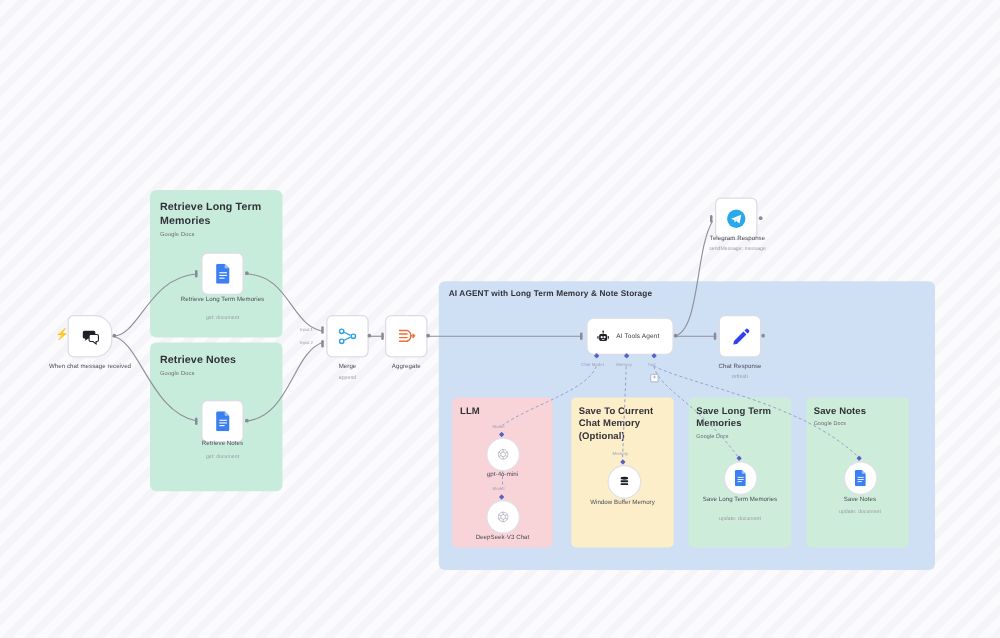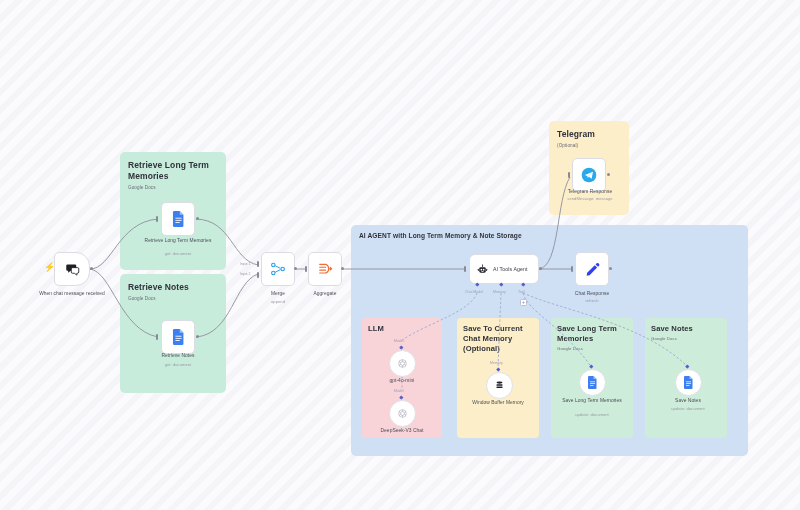--- a/index.html
+++ b/index.html
@@ -97,26 +97,20 @@
     </div>
   </div>
 
   <div class="sticky sk-green2" style="left:120px;top:274px;width:106px;height:119px;">
     <div class="st-pad">
       <div class="st-title">Retrieve Notes</div>
       <div class="st-sub">Google Docs</div>
     </div>
   </div>
 
-  <div class="sticky sk-yellow" style="left:549px;top:121px;width:80px;height:94px;">
-    <div class="st-pad">
-      <div class="st-title">Telegram</div>
-      <div class="st-sub">(Optional)</div>
-    </div>
-  </div>
 
   <div class="sticky sk-blue" style="left:351px;top:225px;width:397px;height:231px;">
     <div class="st-pad" style="padding-top:7px;">
       <div class="st-title" style="font-size:6.6px;font-weight:700;">AI AGENT with Long Term Memory &amp; Note Storage</div>
     </div>
   </div>
 
   <div class="sticky inner sk-pink" style="left:362px;top:318px;width:80px;height:120px;">
     <div class="st-pad" style="padding:6px 6px 0 6px;">
       <div class="st-title">LLM</div>

